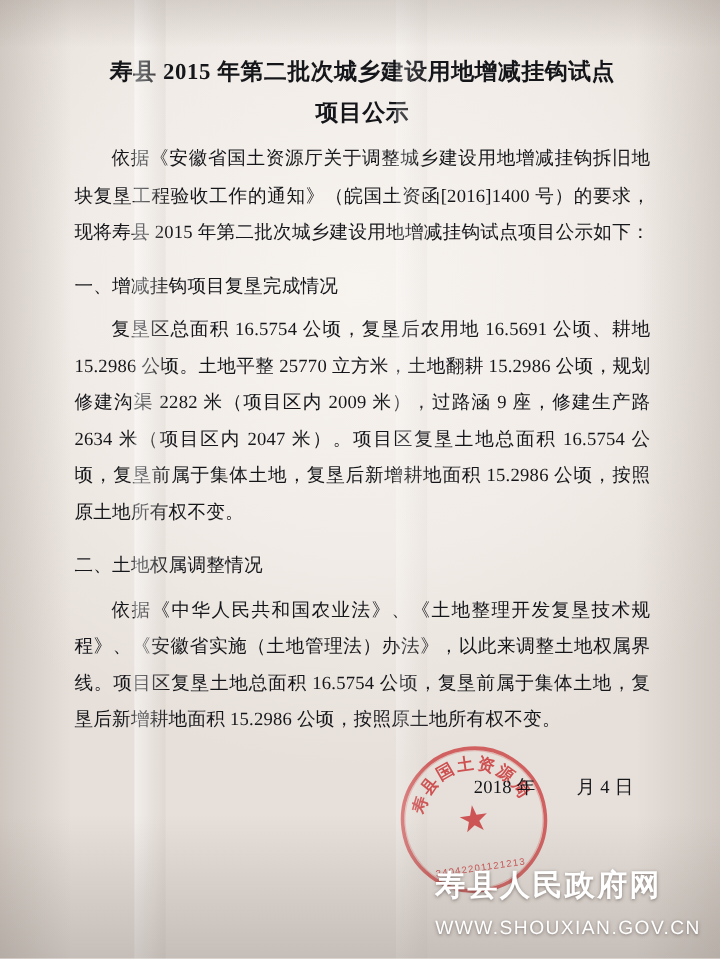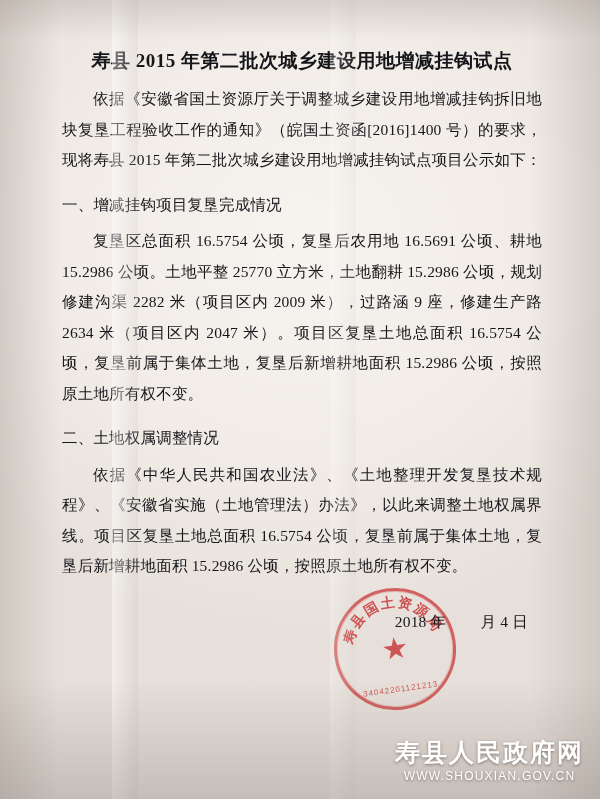--- a/index.html
+++ b/index.html
@@ -148,48 +148,49 @@
     font-family: "Liberation Sans", sans-serif;
     font-size: 8px;
     letter-spacing: 1px;
   }
 
   
   .watermark {
     position: absolute;
     right: 16px;
     bottom: 16px;
-    text-align: center;
+    text-align: left;
     color: #ffffff;
     text-shadow: 0 1px 3px rgba(60,50,45,0.55);
     pointer-events: none;
   }
   .watermark .wm-main {
     font-family: "Liberation Sans", sans-serif;
     font-weight: bold;
     font-size: 25px;
     letter-spacing: 2px;
     line-height: 30px;
   }
   .watermark .wm-sub {
     font-family: "Liberation Sans", sans-serif;
-    font-size: 12px;
+    font-size: 16px;
     letter-spacing: 1.2px;
-    margin-top: 2px;
+    margin-top: 12px;
   }
 </style>
 </head>
 <body>
 
 <div class="page">
 
   <div class="doc">
 
     <h1 class="title">
       <span class="l1">寿县 2015 年第二批次城乡建设用地增减挂钩试点</span>
+      <span class="l2">项目公示</span>
     </h1>
 
     <div class="body-text">
       <p class="para indent">依据《安徽省国土资源厅关于调整城乡建设用地增减挂钩拆旧地块复垦工程验收工作的通知》（皖国土资函[2016]1400 号）的要求，现将寿县 2015 年第二批次城乡建设用地增减挂钩试点项目公示如下：</p>
       <p class="para heading">一、增减挂钩项目复垦完成情况</p>
       <p class="para indent">复垦区总面积 16.5754 公顷，复垦后农用地 16.5691 公顷、耕地 15.2986 公顷。土地平整 25770 立方米，土地翻耕 15.2986 公顷，规划修建沟渠 2282 米（项目区内 2009 米），过路涵 9 座，修建生产路 2634 米（项目区内 2047 米）。项目区复垦土地总面积 16.5754 公顷，复垦前属于集体土地，复垦后新增耕地面积 15.2986 公顷，按照原土地所有权不变。</p>
       <p class="para heading">二、土地权属调整情况</p>
       <p class="para indent">依据《中华人民共和国农业法》、《土地整理开发复垦技术规程》、《安徽省实施（土地管理法）办法》，以此来调整土地权属界线。项目区复垦土地总面积 16.5754 公顷，复垦前属于集体土地，复垦后新增耕地面积 15.2986 公顷，按照原土地所有权不变。</p>
     </div>
 

